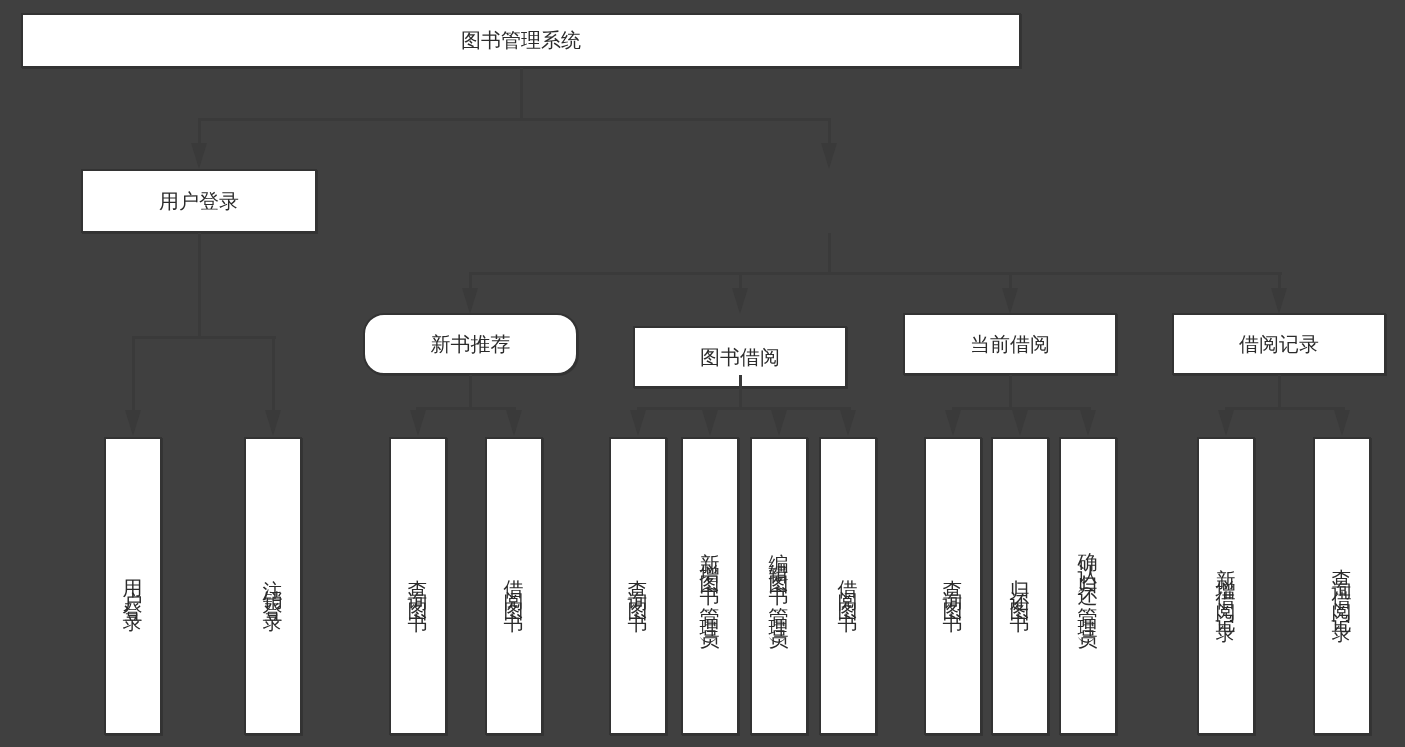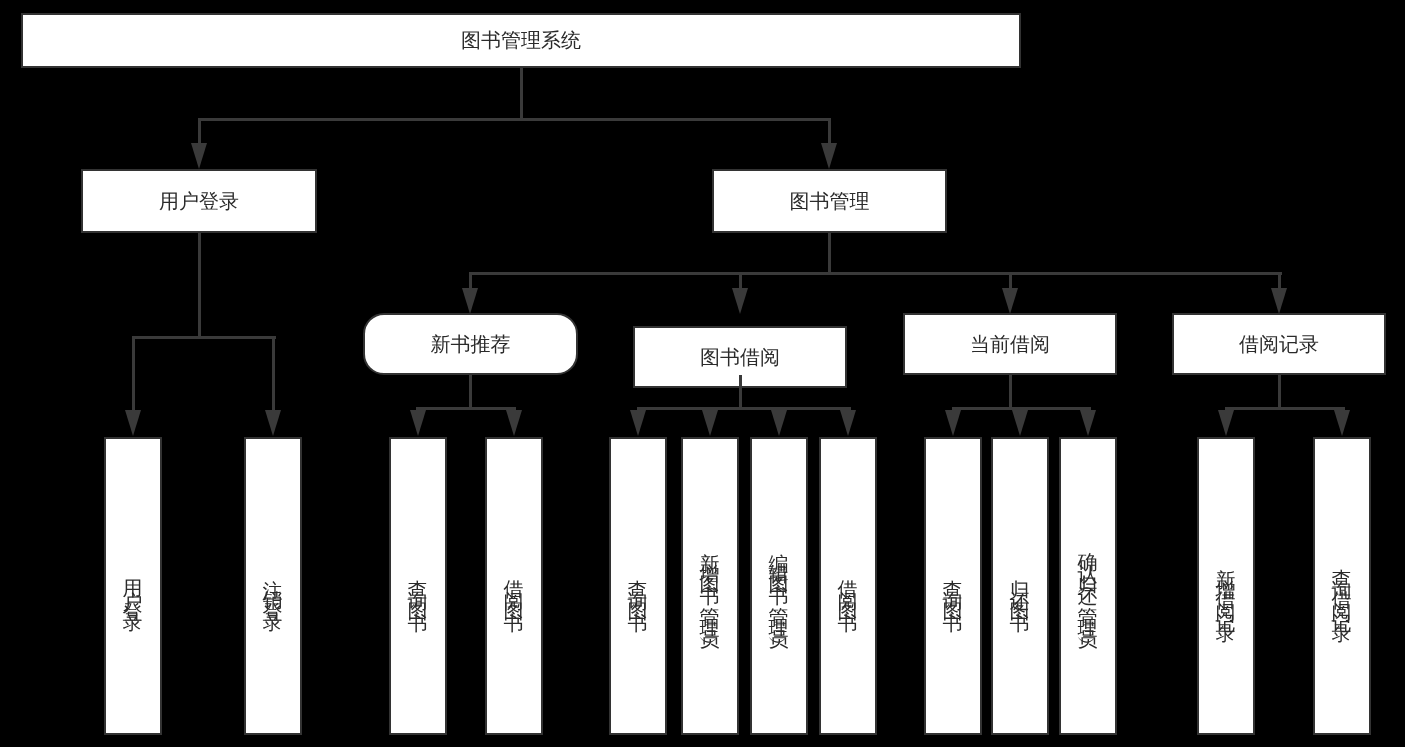--- a/index.html
+++ b/index.html
@@ -1,19 +1,19 @@
 <!DOCTYPE html>
 <html><head>
 <meta charset="utf-8">
 <style>
   html,body { margin:0; padding:0; background:#ffffff; }
   #canvas {
     position:relative;
     width:1405px; height:747px;
-    background:#000000;
+    background:#404040;
     font-family:"Liberation Sans","DejaVu Sans",sans-serif;
     overflow:hidden;
   }
   .node {
     position:absolute;
     box-sizing:border-box;
     background:#ffffff;
     border:2px solid #333333;
     display:flex; align-items:center; justify-content:center;
     font-size:20px; color:#2b2b2b;
@@ -62,23 +62,20 @@
 
   <div class="line" style="left:520px; top:68px; width:3px; height:52px;"></div>
   <div class="line" style="left:198px; top:118px; width:633px; height:3px;"></div>
   <div class="line" style="left:198px; top:121px; width:3px; height:26px;"></div>
   <div class="arrow" style="left:191px; top:143px;"></div>
   <div class="line" style="left:828px; top:121px; width:3px; height:26px;"></div>
   <div class="arrow" style="left:821px; top:143px;"></div>
 
   <div class="node" style="left:81px; top:169px; width:236px; height:64px;">
     <span>用户登录</span>
-  </div>
-  <div class="node" style="left:712px; top:169px; width:235px; height:64px;">
-    <span>图书管理</span>
   </div>
 
   <div class="line" style="left:198px; top:233px; width:3px; height:106px;"></div>
   <div class="line" style="left:132px; top:336px; width:144px; height:3px;"></div>
   <div class="line" style="left:132px; top:339px; width:3px; height:74px;"></div>
   <div class="arrow" style="left:125px; top:410px;"></div>
   <div class="line" style="left:272px; top:339px; width:3px; height:74px;"></div>
   <div class="arrow" style="left:265px; top:410px;"></div>
 
   <div class="line" style="left:828px; top:233px; width:3px; height:42px;"></div>

